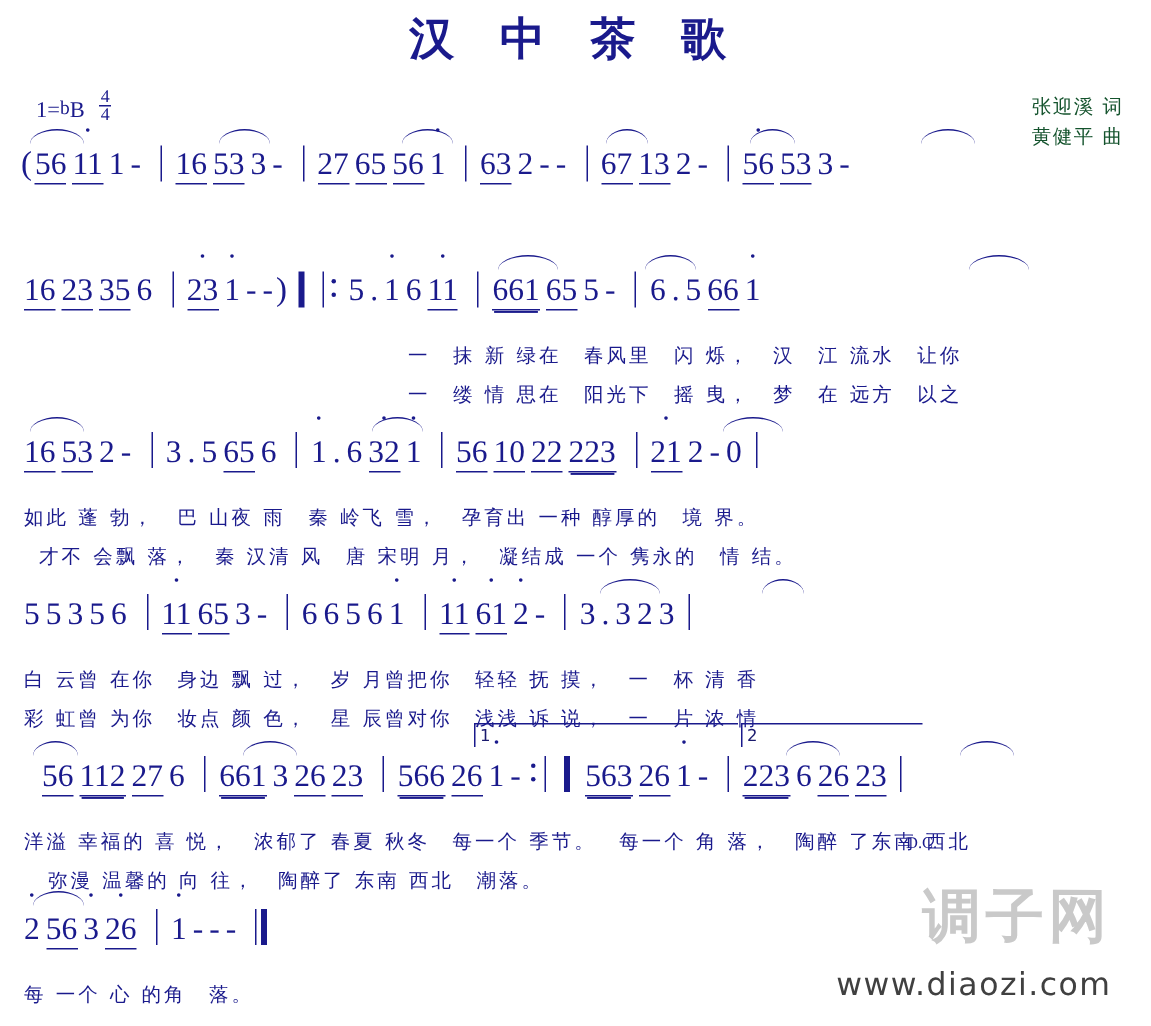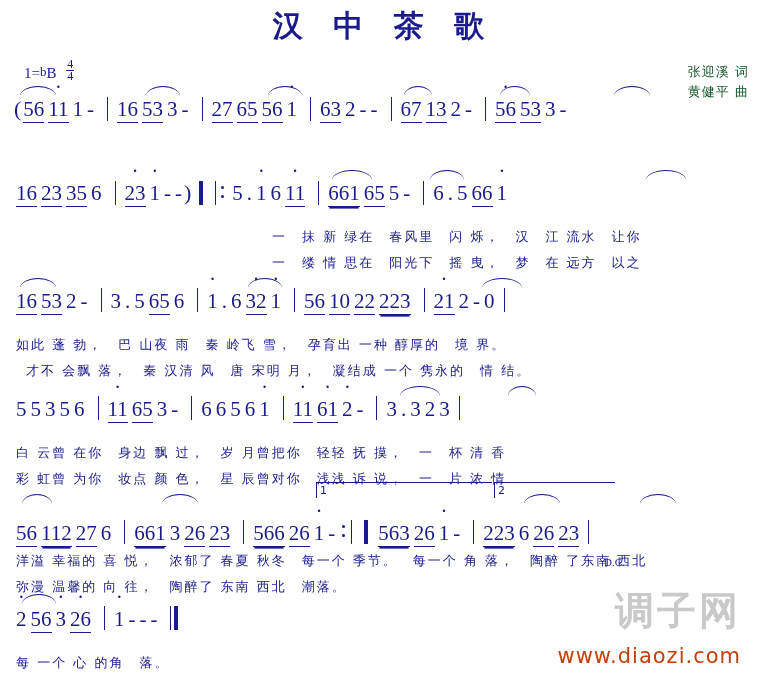--- a/index.html
+++ b/index.html
@@ -122,21 +122,21 @@
   }
 
   .watermark{
     position:absolute;right:26px;bottom:46px;
     font-family:"DejaVu Sans", sans-serif;
     font-size:39px;color:#c9c9c9;letter-spacing:3px;font-weight:bold;
   }
   .wmurl{
     position:absolute;right:26px;bottom:16px;
     font-family:"DejaVu Sans", sans-serif;
-    font-size:21px;color:#c2410c;letter-spacing:1px;
+    font-size:21px;color:#404040;letter-spacing:1px;
   }
   .paren{font-size:22px;}
 </style>
 </head>
 <body>
 
 <div class="sheet">
 
   <div class="title">汉 中 茶 歌</div>
 
@@ -215,35 +215,35 @@
     <div class="lyric" style="top:74px;left:16px;letter-spacing:2px;">彩 虹曾 为你　妆点 颜 色，　星 辰曾对你　浅浅 诉 说，　一　片 浓 情</div>
   </div>
 
   <div class="staff" style="top:504px;">
     <div class="volta" style="left:316px;top:-22px;width:175px;">
         <b>1</b>
       </div>
     <div class="volta" style="left:494px;top:-22px;width:120px;">
         <b>2</b>
       </div>
-    <div class="notes" style="left:14px;margin-top:16px;">
+    <div class="notes" style="left:26px;">
       <span class="g b1">56</span><span class="g b1 beam2">112</span><span class="g b1">27</span><span class="g">6</span>
       <span class="bar"></span><span class="g b1 beam2">661</span><span class="g">3</span><span class="g b1">26</span><span class="g b1">23</span>
       <span class="bar"></span><span class="g b1 beam2">566</span><span class="g b1">26</span><span class="g dotA">1</span><span class="g">-</span>
       <span class="repdots"></span><span class="rep" style="border-left:1.8px solid #1a1a8c;border-right:4px solid #1a1a8c;"></span>
       <span class="g b1 beam2">563</span><span class="g b1">26</span><span class="g dotA">1</span><span class="g">-</span>
       <span class="bar"></span><span class="g b1 beam2">223</span><span class="g">6</span><span class="g b1">26</span><span class="g b1">23</span><span class="bar"></span>
     </div>
     <div class="slur" style="left:22px;top:-10px;width:30px;"></div>
     <div class="slur" style="left:162px;top:-10px;width:36px;"></div>
     <div class="slur" style="left:524px;top:-10px;width:36px;"></div>
     <div class="slur" style="left:640px;top:-10px;width:36px;"></div>
     <div class="dc" style="left:604px;top:52px;font-family:Liberation Serif, serif;">D.C.</div>
     <div class="lyric" style="top:48px;left:16px;letter-spacing:2px;">洋溢 幸福的 喜 悦，　浓郁了 春夏 秋冬　每一个 季节。　每一个 角 落，　陶醉 了东南 西北</div>
-    <div class="lyric" style="top:74px;left:16px;letter-spacing:2px;">弥漫 温馨的 向 往，　陶醉了 东南 西北　潮落。</div>
+    <div class="lyric" style="top:74px;left:32px;letter-spacing:2px;">弥漫 温馨的 向 往，　陶醉了 东南 西北　潮落。</div>
   </div>
 
   <div class="staff" style="top:606px;">
     <div class="notes" style="left:14px;">
       <span class="g dotA">2</span><span class="g b1">56</span><span class="g dotA">3</span><span class="g b1 dotA">26</span>
       <span class="bar"></span><span class="g dotA">1</span><span class="g">-</span><span class="g">-</span><span class="g">-</span>
       <span class="dbar"></span>
     </div>
     <div class="slur" style="left:22px;top:-12px;width:34px;"></div>
     <div class="lyric" style="top:48px;left:16px;letter-spacing:2px;">每 一个 心 的角　落。</div>

